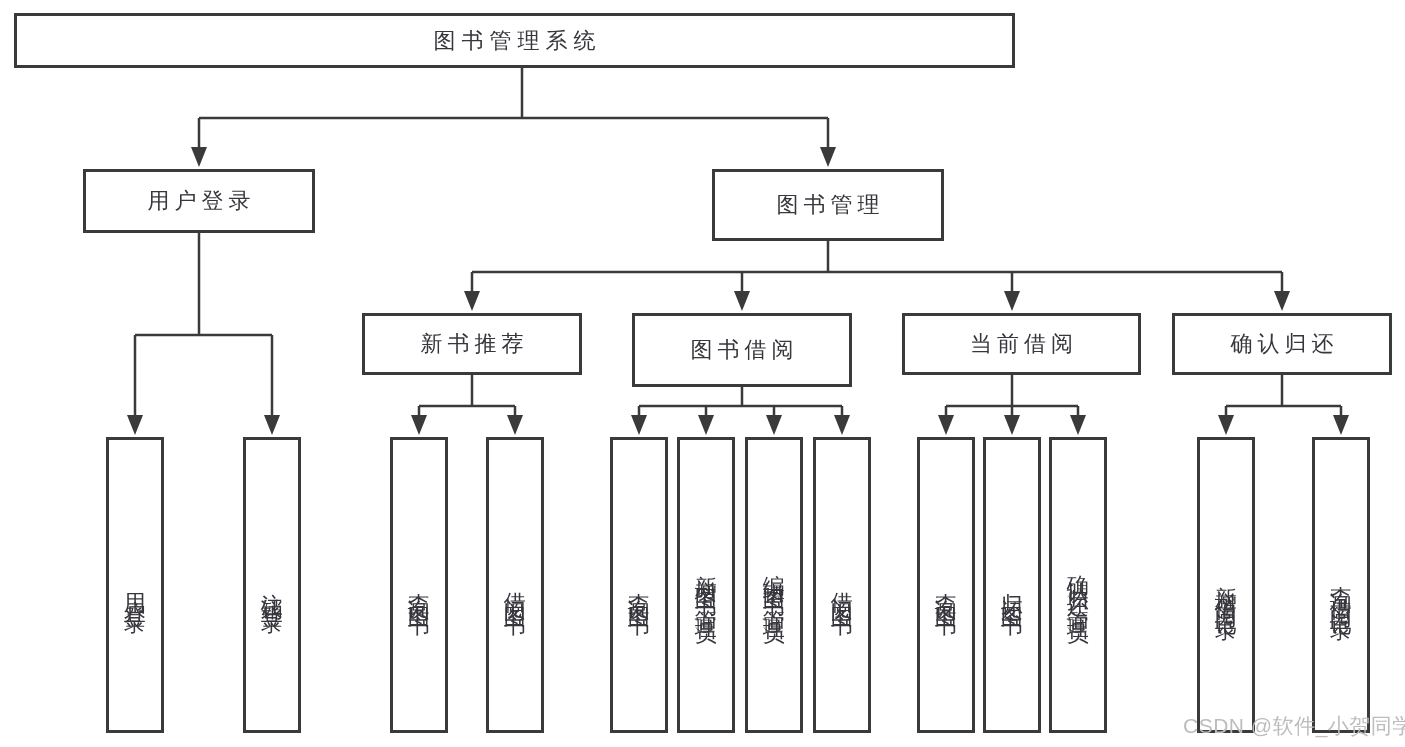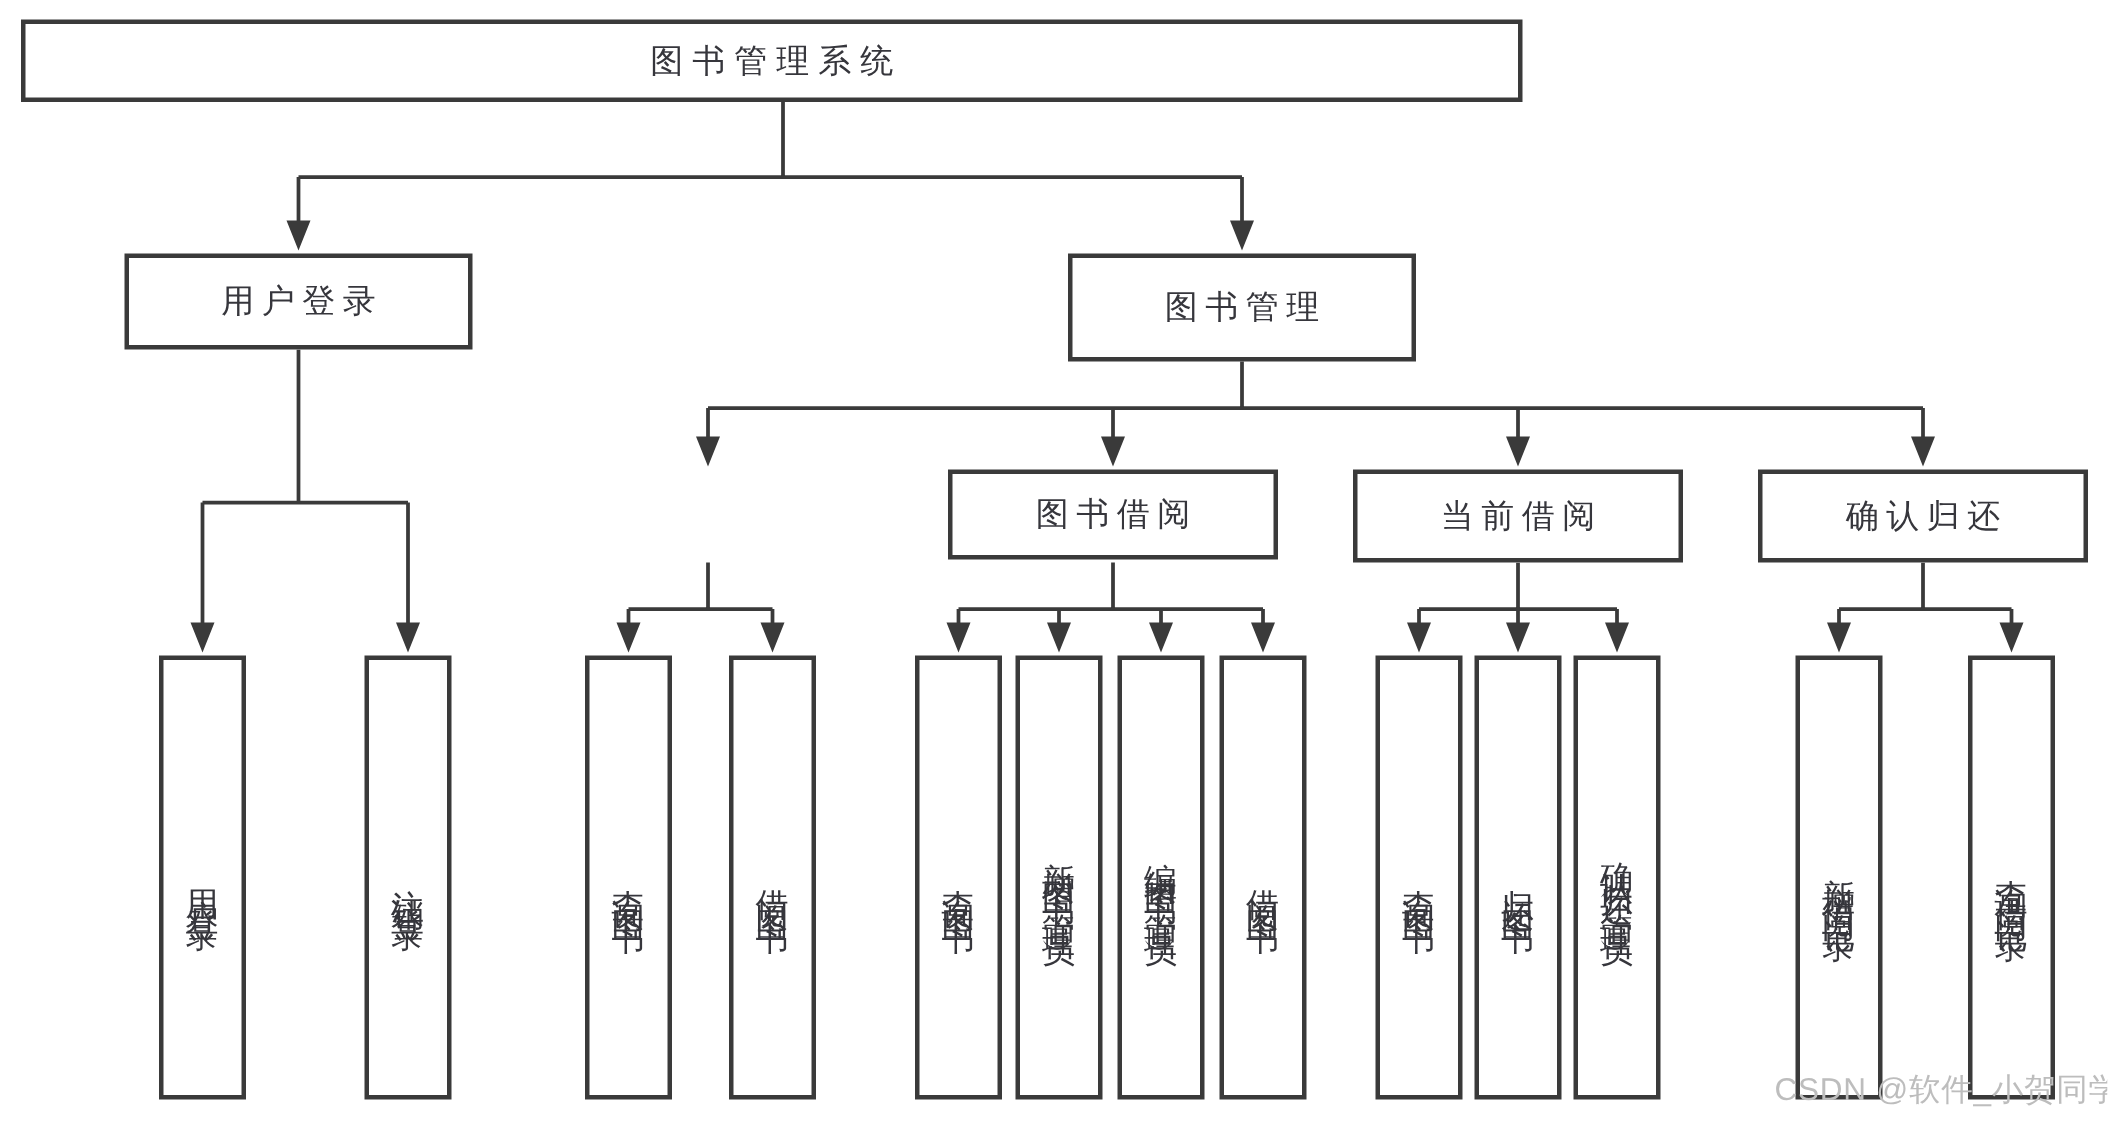--- a/index.html
+++ b/index.html
@@ -84,22 +84,23 @@
              M631 415 H647 L639 435 Z M698 415 H714 L706 435 Z M766 415 H782 L774 435 Z M834 415 H850 L842 435 Z
              M938 415 H954 L946 435 Z M1004 415 H1020 L1012 435 Z M1070 415 H1086 L1078 435 Z
              M1218 415 H1234 L1226 435 Z M1333 415 H1349 L1341 435 Z"></path>
   </svg>
 
   <div class="box h root-box" style="left:14px; top:13px; width:1001px; height:55px;">图书管理系统</div>
 
   <div class="box h" style="left:83px; top:169px; width:232px; height:64px;">用户登录</div>
   <div class="box h" style="left:712px; top:169px; width:232px; height:72px;">图书管理</div>
 
-  <div class="box h" style="left:632px; top:313px; width:220px; height:60px;">图书借阅</div>
-  <div class="box h" style="left:902px; top:313px; width:220px; height:62px;">当前借阅</div>
+  <div class="box h" style="left:362px; top:313px; width:220px; height:62px;">新书推荐</div>
+  <div class="box h" style="left:632px; top:313px; width:220px; height:74px;">图书借阅</div>
+  <div class="box h" style="left:902px; top:313px; width:239px; height:62px;">当前借阅</div>
   <div class="box h" style="left:1172px; top:313px; width:220px; height:62px;">确认归还</div>
 
   <div class="box v" style="left:106px; top:437px; width:58px; height:296px;">用户登录</div>
   <div class="box v" style="left:243px; top:437px; width:58px; height:296px;">注销登录</div>
 
   <div class="box v" style="left:390px; top:437px; width:58px; height:296px;">查询图书</div>
   <div class="box v" style="left:486px; top:437px; width:58px; height:296px;">借阅图书</div>
 
   <div class="box v" style="left:610px; top:437px; width:58px; height:296px;">查询图书</div>
   <div class="box v" style="left:677px; top:437px; width:58px; height:296px;">新增图书（管理员）</div>

